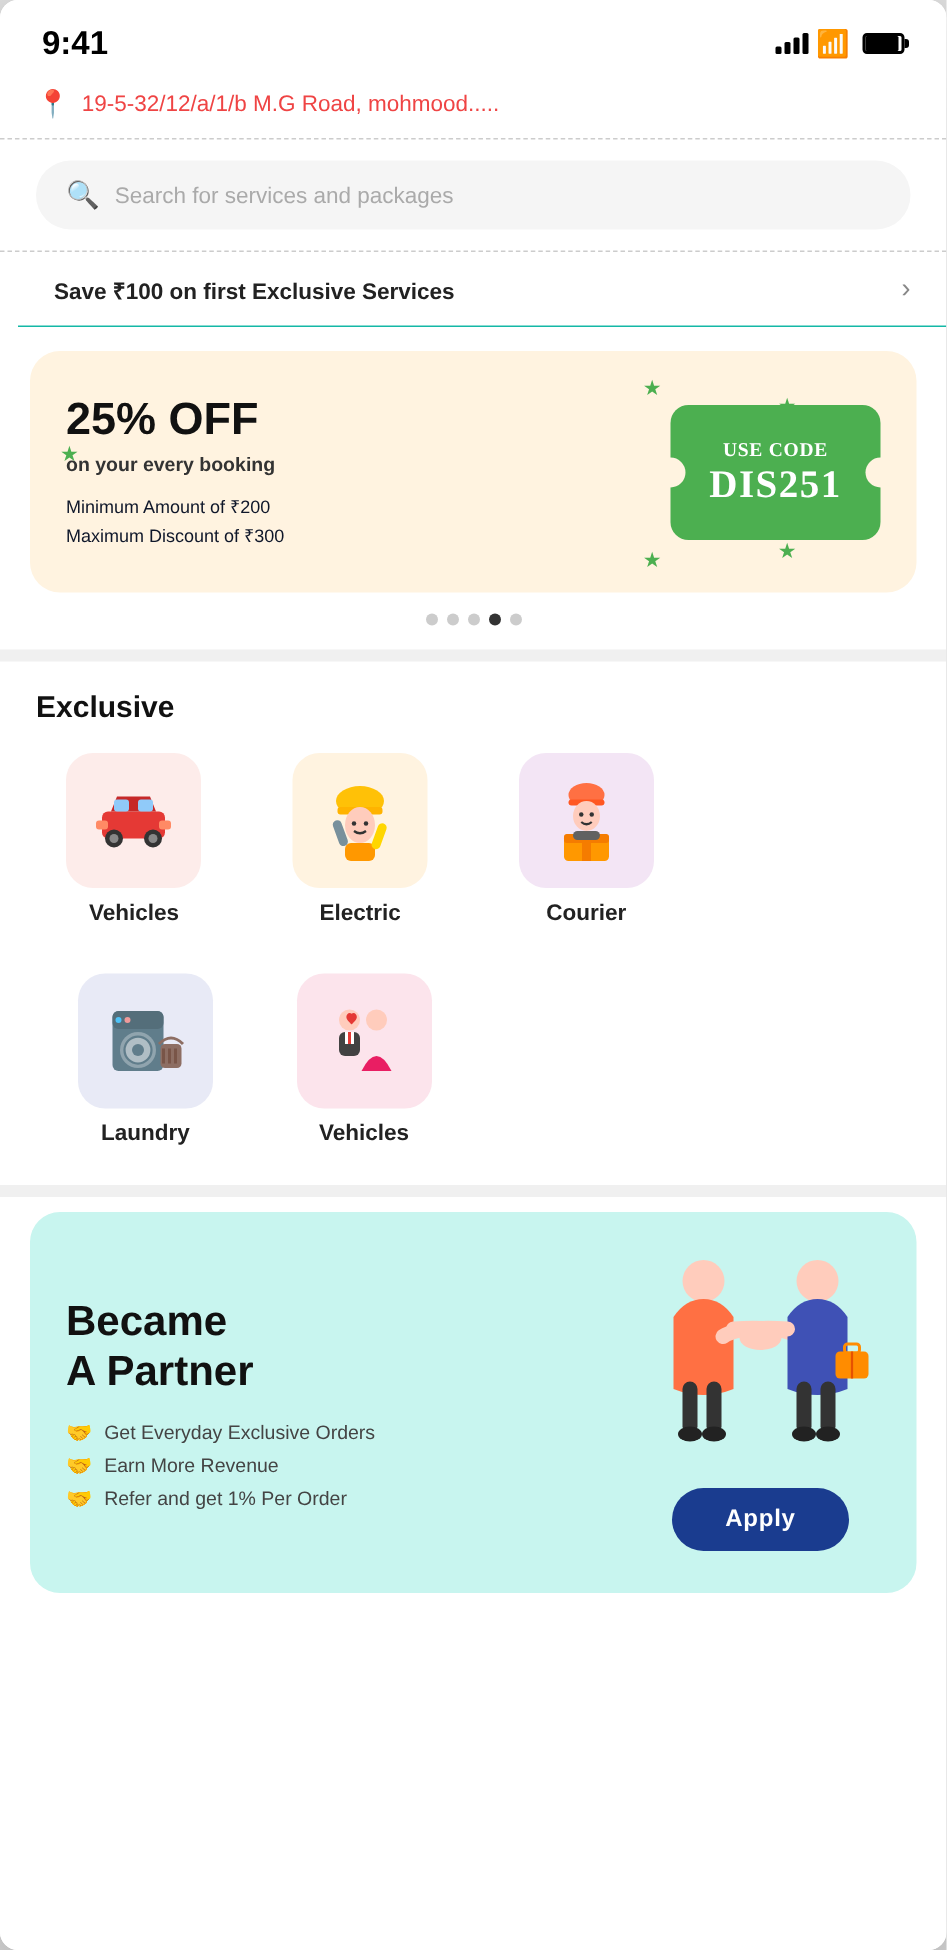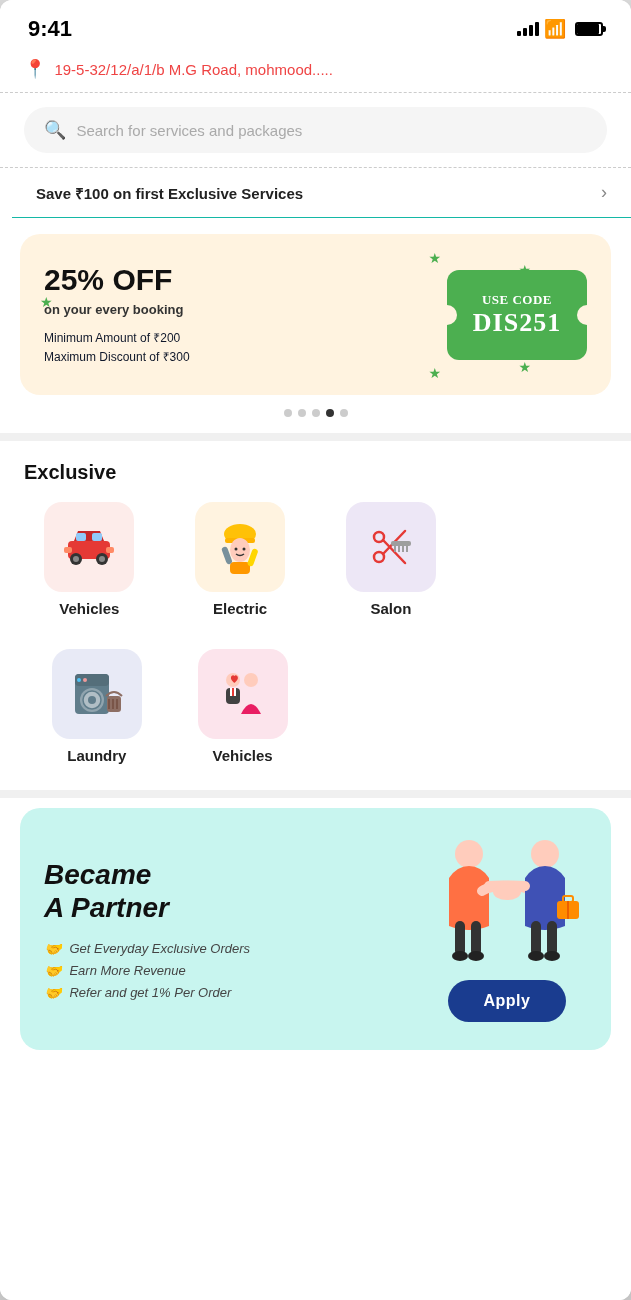--- a/index.html
+++ b/index.html
@@ -287,21 +287,21 @@
     .partner-section {
       margin: 10px 20px 20px;
       background: #C8F5EF;
       border-radius: 20px;
       padding: 28px 24px;
       display: flex;
       align-items: center;
       justify-content: space-between;
       min-height: 220px;
     }
-    .partner-left { flex: 1; font-style: italic; }
+    .partner-left { flex: 1; }
     .partner-title {
       font-size: 28px;
       font-weight: 800;
       color: #111;
       line-height: 1.2;
       margin-bottom: 16px;
     }
     .partner-benefits {
       display: flex;
       flex-direction: column;
@@ -314,21 +314,21 @@
       font-size: 13px;
       color: #444;
     }
     .benefit-icon {
       font-size: 14px;
     }
     .partner-right {
       display: flex;
       flex-direction: column;
       align-items: center;
-      gap: 14px;
+      gap: 26px;
     }
     .apply-btn {
       background: #1a3c8f;
       color: #fff;
       border-radius: 30px;
       padding: 12px 36px;
       font-size: 16px;
       font-weight: 700;
       border: none;
       cursor: pointer;
@@ -452,40 +452,42 @@
 
               <rect x="15" y="42" width="20" height="12" rx="4" fill="#FF9800"></rect>
 
               <rect x="6" y="28" width="6" height="18" rx="3" fill="#78909C" transform="rotate(-20 6 28)"></rect>
               <rect x="38" y="28" width="6" height="18" rx="3" fill="#FFD600" transform="rotate(20 38 28)"></rect>
             </svg>
           </div>
           <span class="service-label">Electric</span>
         </div>
 
-
         <div class="service-item">
-          <div class="service-icon-bg" style="background:#EDE7F6;">
-            <svg width="52" height="52" viewBox="0 0 52 52" fill="none" xmlns="http://www.w3.org/2000/svg">
-
-              <circle cx="14" cy="36" r="5" stroke="#e53935" stroke-width="2.5" fill="none"></circle>
-              <circle cx="14" cy="16" r="5" stroke="#e53935" stroke-width="2.5" fill="none"></circle>
-
-              <line x1="18" y1="33" x2="40" y2="10" stroke="#e53935" stroke-width="2.5" stroke-linecap="round"></line>
-              <line x1="18" y1="19" x2="40" y2="42" stroke="#e53935" stroke-width="2.5" stroke-linecap="round"></line>
-
-              <rect x="26" y="20" width="20" height="5" rx="2" fill="#9E9E9E"></rect>
-              <line x1="30" y1="25" x2="30" y2="31" stroke="#9E9E9E" stroke-width="2"></line>
-              <line x1="34" y1="25" x2="34" y2="31" stroke="#9E9E9E" stroke-width="2"></line>
-              <line x1="38" y1="25" x2="38" y2="31" stroke="#9E9E9E" stroke-width="2"></line>
-              <line x1="42" y1="25" x2="42" y2="31" stroke="#9E9E9E" stroke-width="2"></line>
+          <div class="service-icon-bg" style="background:#F3E5F5;">
+            <svg width="50" height="54" viewBox="0 0 50 54" fill="none" xmlns="http://www.w3.org/2000/svg">
+
+              <ellipse cx="25" cy="10" rx="12" ry="8" fill="#FF7043"></ellipse>
+              <rect x="13" y="13" width="24" height="4" rx="2" fill="#FF5722"></rect>
+
+              <ellipse cx="25" cy="24" rx="9" ry="10" fill="#FFCCBC"></ellipse>
+              <circle cx="21.5" cy="23" r="1.5" fill="#333"></circle>
+              <circle cx="28.5" cy="23" r="1.5" fill="#333"></circle>
+              <path d="M21.5 28 Q25 31 28.5 28" stroke="#333" stroke-width="1.5" fill="none"></path>
+
+              <rect x="10" y="36" width="30" height="18" rx="3" fill="#FF9800"></rect>
+              <rect x="10" y="36" width="30" height="6" rx="2" fill="#F57C00"></rect>
+              <rect x="22" y="36" width="6" height="18" fill="#F57C00"></rect>
+
+              <rect x="16" y="34" width="18" height="6" rx="3" fill="#616161"></rect>
             </svg>
           </div>
-          <span class="service-label">Salon</span>
-        </div>
+          <span class="service-label">Courier</span>
+        </div>
+
       </div>
 
       <div class="services-grid-row2">
 
         <div class="service-item">
           <div class="service-icon-bg" style="background:#E8EAF6;">
             <svg width="56" height="56" viewBox="0 0 56 56" fill="none" xmlns="http://www.w3.org/2000/svg">
 
               <rect x="6" y="8" width="34" height="40" rx="4" fill="#607D8B"></rect>
               <rect x="6" y="8" width="34" height="12" rx="4" fill="#546E7A"></rect>

